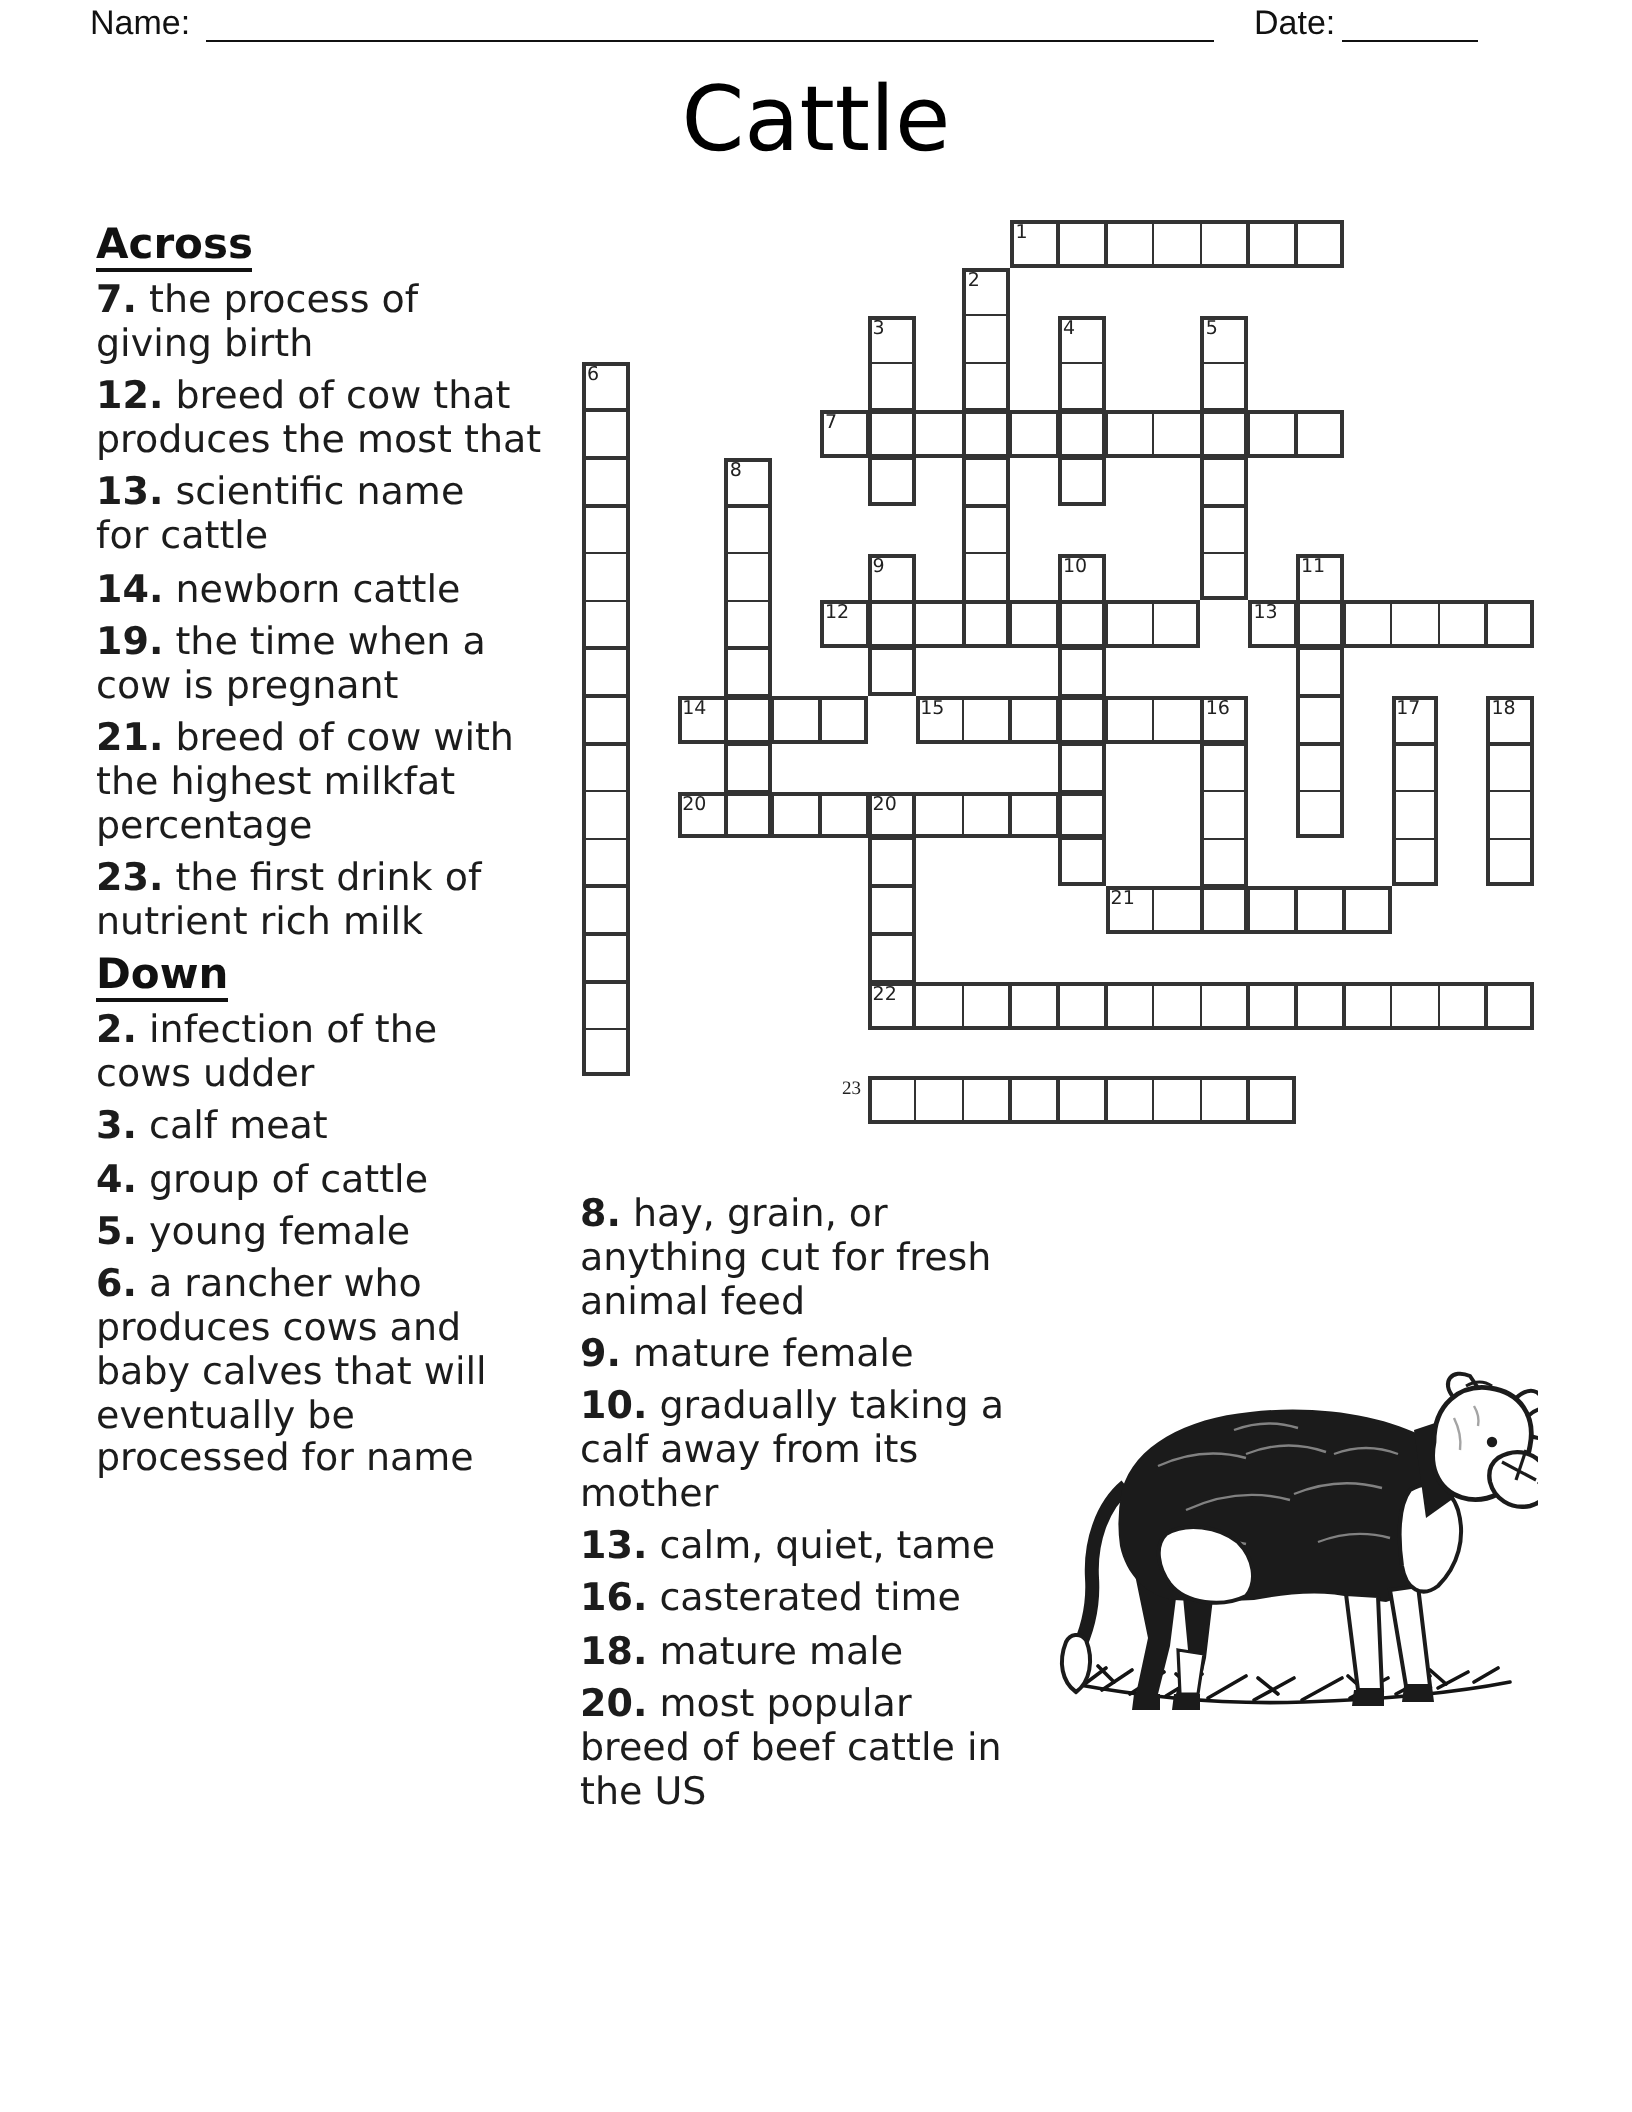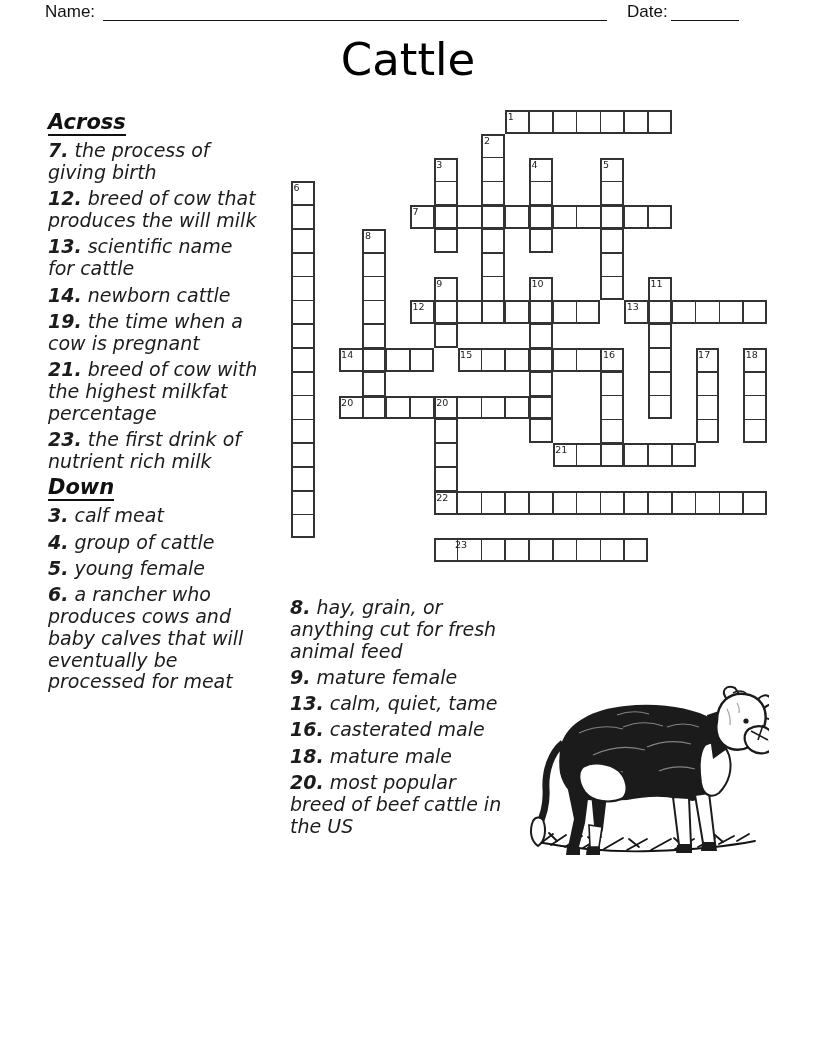--- a/index.html
+++ b/index.html
@@ -16,21 +16,21 @@
   #name-label{left:45px;}
   #name-line{left:103px;width:504px;}
   #date-label{left:627px;}
   #date-line{left:671px;width:68px;}
   
   #page-title{
     position:absolute;top:33px;left:0;width:816px;text-align:center;
     font-size:45px;color:#000;letter-spacing:0px;
   }
   
-  .clue-col{position:absolute;font-size:19px;line-height:21.8px;color:#1c1c1c;font-style:italic;}
+  .clue-col{position:absolute;font-size:19px;line-height:21.8px;color:#1c1c1c;}
   #col-left{left:48px;top:112px;width:262px;}
   #col-mid{left:290px;top:597px;width:258px;}
   .clue-head{
     display:inline-block;font-weight:bold;font-size:21px;line-height:21.8px;
     border-bottom:2.5px solid #111;margin-bottom:4.5px;color:#111;
   }
   .clue{margin:0 0 4.5px 0;}
   .clue b{font-weight:bold;}
   .clue .txt{white-space:pre-line;}
   
@@ -253,61 +253,66 @@
     <div class="word-box" style="left: 433.8px; top: 538.4px; width: 214.2px; height: 23.8px;">
       <div class="divider" style="left: 21px; top: 0px; bottom: 0px; width: 1.6px;"></div>
       <div class="divider" style="left: 44.8px; top: 0px; bottom: 0px; width: 1.6px;"></div>
       <div class="divider" style="left: 68.6px; top: 0px; bottom: 0px; width: 1.6px;"></div>
       <div class="divider" style="left: 92.4px; top: 0px; bottom: 0px; width: 1.6px;"></div>
       <div class="divider" style="left: 116.2px; top: 0px; bottom: 0px; width: 1.6px;"></div>
       <div class="divider" style="left: 140px; top: 0px; bottom: 0px; width: 1.6px;"></div>
       <div class="divider" style="left: 163.8px; top: 0px; bottom: 0px; width: 1.6px;"></div>
       <div class="divider" style="left: 187.6px; top: 0px; bottom: 0px; width: 1.6px;"></div>
     </div>
-    <div class="cell-num" style="left: 455px; top: 540.4px;">23</div>
+    <div class="cell-num" style="left: 421px; top: 540.4px; font-family: Liberation Serif, serif;">23</div>
   </div>
 
 <div class="clue-col" id="col-left">
   <div class="clue-head">Across</div>
   <div id="across-list">
       <div class="clue"><b>7.</b><span class="txt"> the process of
 giving birth</span></div>
       <div class="clue"><b>12.</b><span class="txt"> breed of cow that
-produces the will milk</span></div>
+produces the most that</span></div>
       <div class="clue"><b>13.</b><span class="txt"> scientific name
 for cattle</span></div>
       <div class="clue"><b>14.</b><span class="txt"> newborn cattle</span></div>
       <div class="clue"><b>19.</b><span class="txt"> the time when a
 cow is pregnant</span></div>
       <div class="clue"><b>21.</b><span class="txt"> breed of cow with
 the highest milkfat
 percentage</span></div>
       <div class="clue"><b>23.</b><span class="txt"> the first drink of
 nutrient rich milk</span></div>
     </div>
   <div class="clue-head">Down</div>
   <div id="down-list-left">
+      <div class="clue"><b>2.</b><span class="txt"> infection of the
+cows udder</span></div>
       <div class="clue"><b>3.</b><span class="txt"> calf meat</span></div>
       <div class="clue"><b>4.</b><span class="txt"> group of cattle</span></div>
       <div class="clue"><b>5.</b><span class="txt"> young female</span></div>
       <div class="clue"><b>6.</b><span class="txt"> a rancher who
 produces cows and
 baby calves that will
 eventually be
-processed for meat</span></div>
+processed for name</span></div>
     </div>
 </div>
 <div class="clue-col" id="col-mid">
   <div id="down-list-mid">
       <div class="clue"><b>8.</b><span class="txt"> hay, grain, or
 anything cut for fresh
 animal feed</span></div>
       <div class="clue"><b>9.</b><span class="txt"> mature female</span></div>
+      <div class="clue"><b>10.</b><span class="txt"> gradually taking a
+calf away from its
+mother</span></div>
       <div class="clue"><b>13.</b><span class="txt"> calm, quiet, tame</span></div>
-      <div class="clue"><b>16.</b><span class="txt"> casterated male</span></div>
+      <div class="clue"><b>16.</b><span class="txt"> casterated time</span></div>
       <div class="clue"><b>18.</b><span class="txt"> mature male</span></div>
       <div class="clue"><b>20.</b><span class="txt"> most popular
 breed of beef cattle in
 the US</span></div>
     </div>
 </div>
 
 <svg id="cow" width="242" height="178" viewBox="0 0 242 178" aria-hidden="true">
 
   <g stroke="#141414" stroke-width="1.8" fill="none" stroke-linecap="round">

